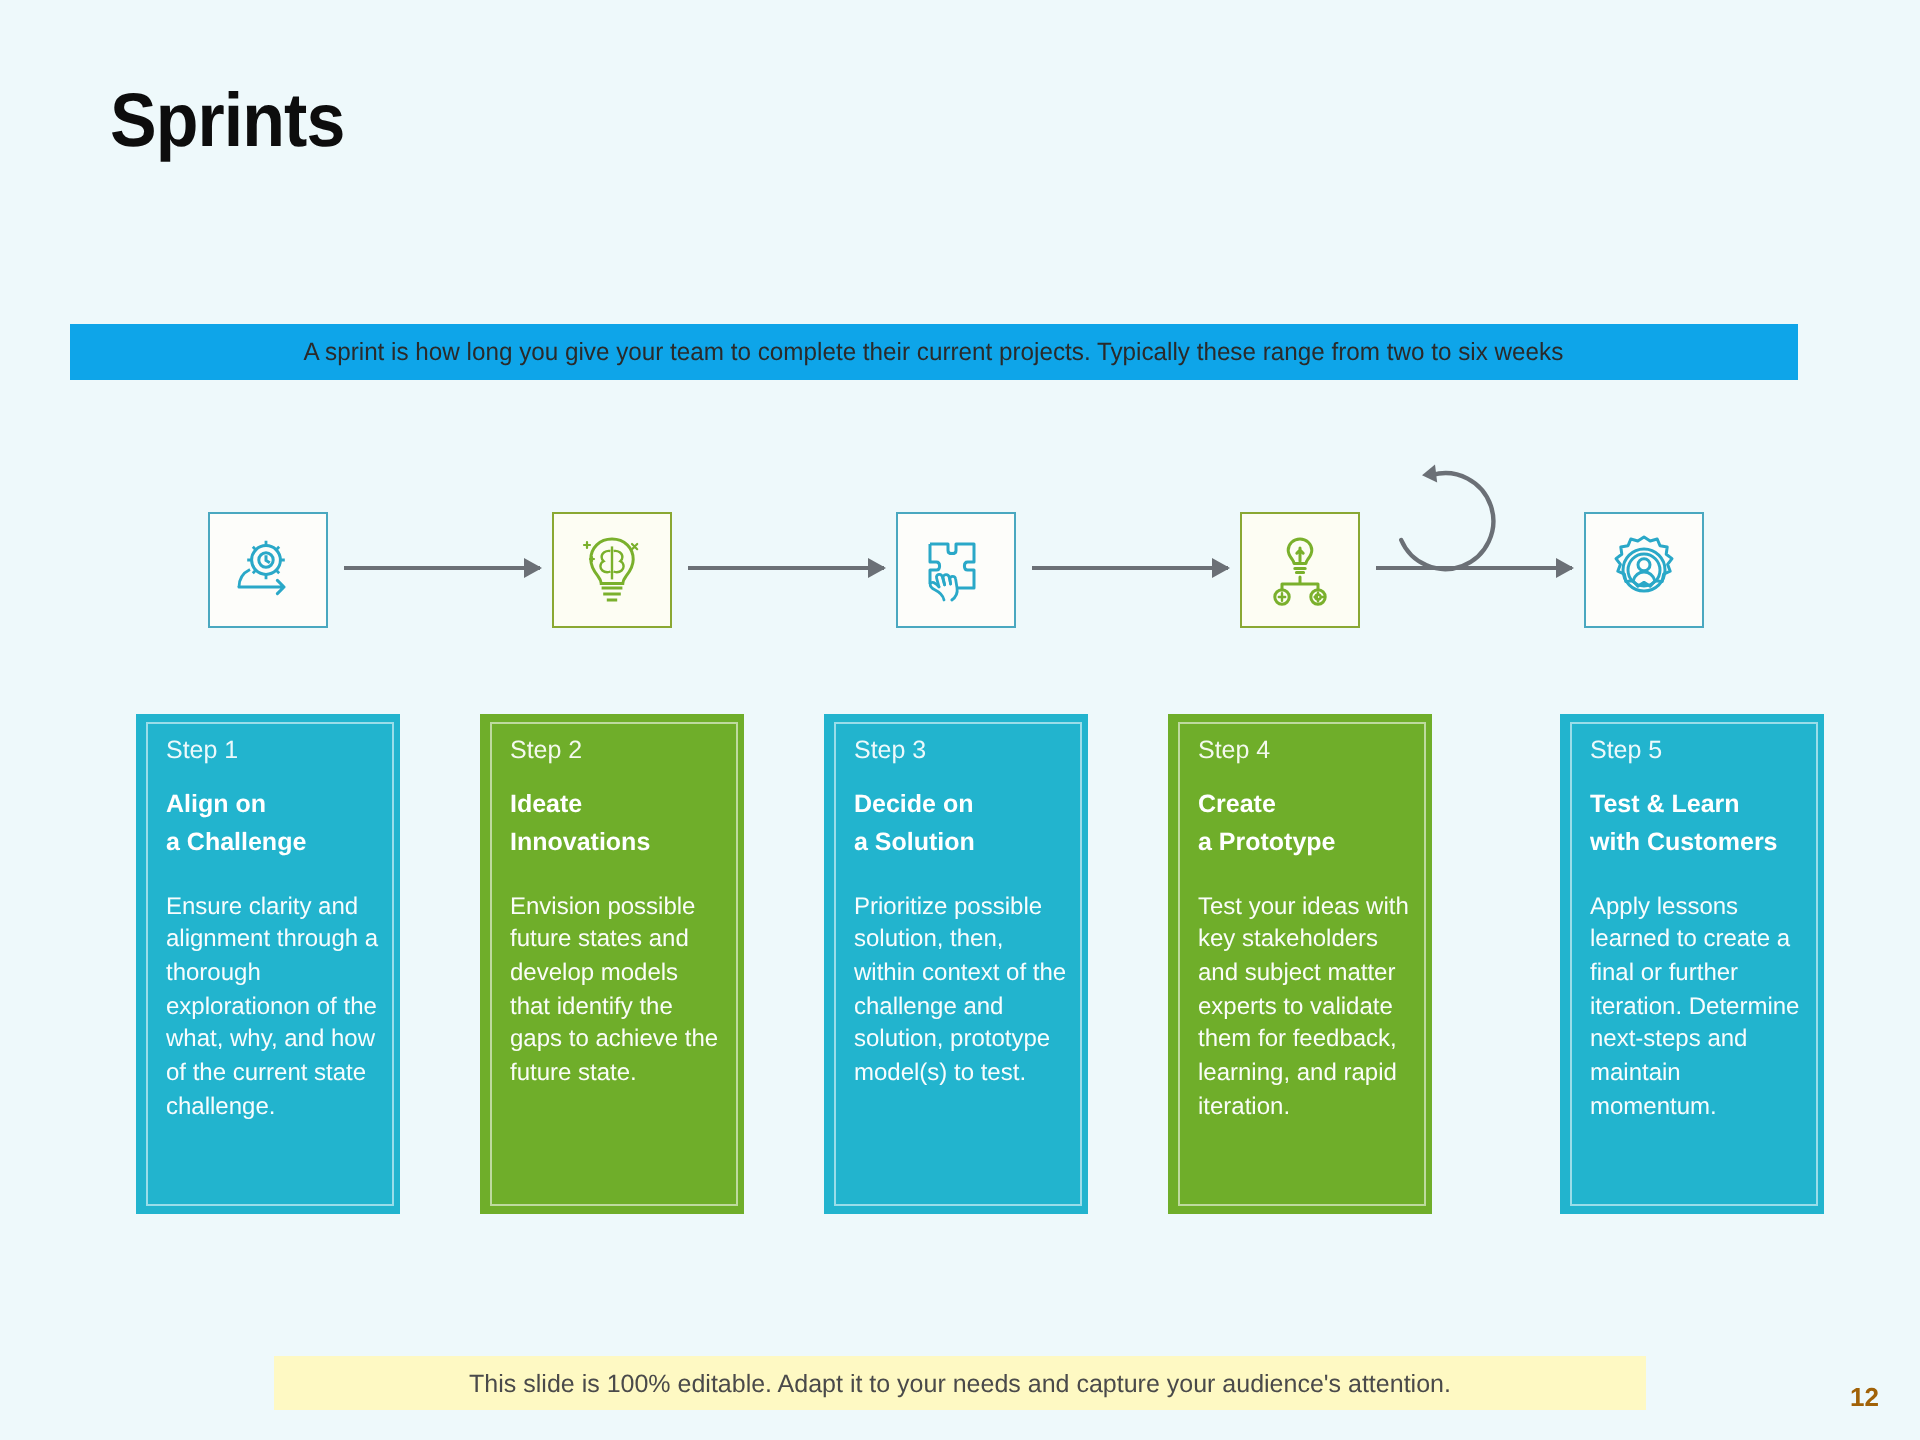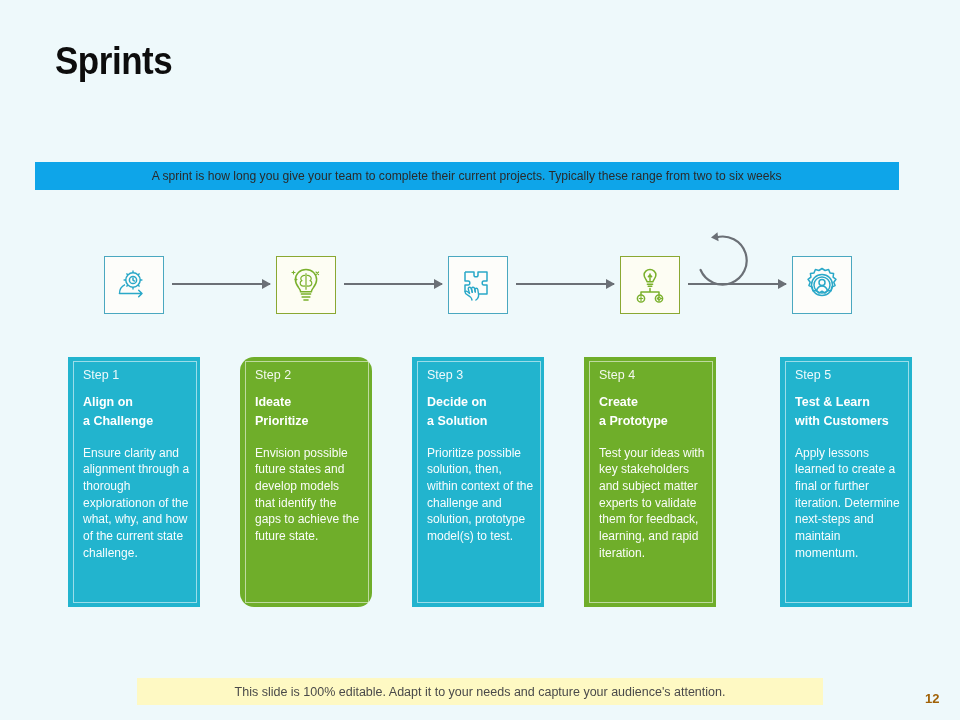--- a/index.html
+++ b/index.html
@@ -291,24 +291,24 @@
 
   <div class="cards">
 
     <div class="card cyan" style="left:68px;">
       <div class="card-step">Step 1</div>
       <div class="card-title">Align on
 a Challenge</div>
       <div class="card-desc">Ensure clarity and alignment through a thorough explorationon of the  what, why, and how of the current state challenge.</div>
     </div>
 
-    <div class="card green" style="left:240px;border-radius:14px;">
+    <div class="card green" style="left:240px;">
       <div class="card-step">Step 2</div>
       <div class="card-title">Ideate
-Prioritize</div>
+Innovations</div>
       <div class="card-desc">Envision possible future states and develop models that identify the gaps to achieve the future state.</div>
     </div>
 
     <div class="card cyan" style="left:412px;">
       <div class="card-step">Step 3</div>
       <div class="card-title">Decide on
 a Solution</div>
       <div class="card-desc">Prioritize possible solution, then, within context of the challenge and solution, prototype model(s) to test.</div>
     </div>
 

